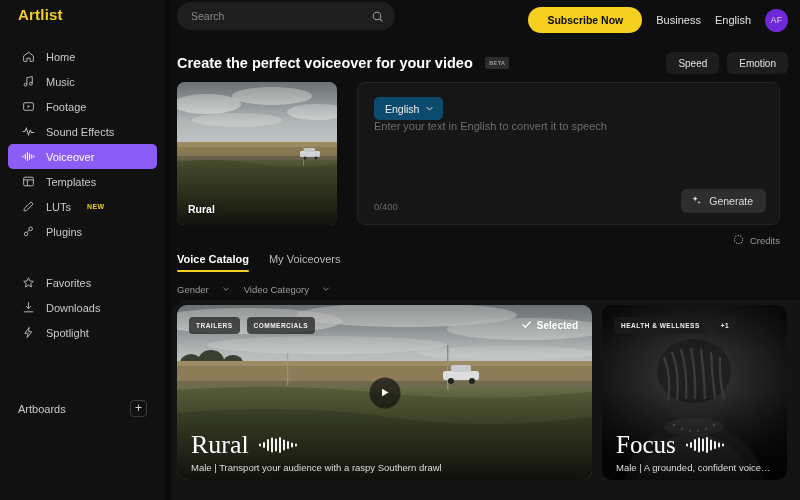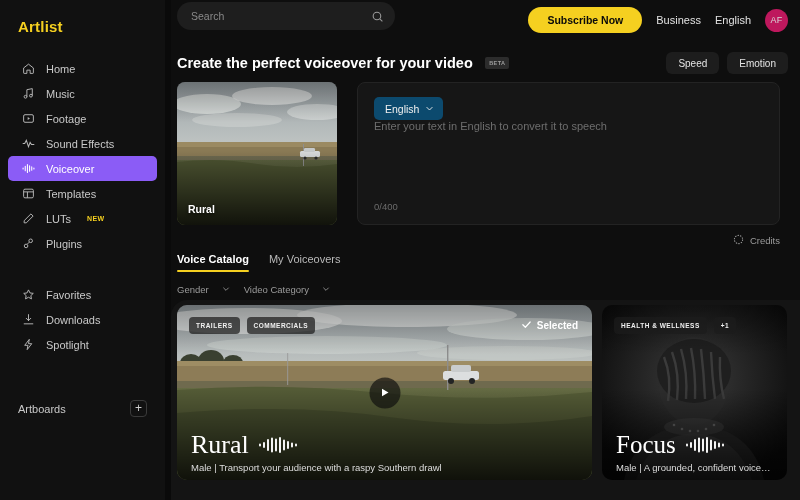--- a/index.html
+++ b/index.html
@@ -10,21 +10,20 @@
     overflow: hidden;
   }
   .app { display: flex; width: 800px; height: 500px; position: relative; }
 
   
   .sidebar {
     width: 165px; height: 500px;
     background: #111111;
     flex: 0 0 165px;
     position: relative;
-    padding-top: 12px;
   }
   .brand {
     color: #f5d020; font-size: 15px; font-weight: bold;
     letter-spacing: .2px; padding: 6px 0 0 18px; height: 26px;
   }
   .nav { margin-top: 18px; }
   .nav-item {
     display: flex; align-items: center; gap: 11px;
     height: 25px; margin: 0 8px 0 8px; padding-left: 14px;
     border-radius: 5px; color: #c9c9c9; font-size: 11px;
@@ -91,21 +90,21 @@
   .top-right {
     margin-left: auto; display:flex; align-items:center; gap: 14px;
   }
   .subscribe {
     background: #f5d020; color:#0a0a0a; border:none; cursor:pointer;
     font-size: 10.5px; font-weight: bold; border-radius: 14px;
     height: 26px; padding: 0 19px; font-family:"Liberation Sans",sans-serif;
   }
   .top-link { color:#e2e2e2; font-size: 11px; cursor:pointer; }
   .avatar {
-    width: 23px; height: 23px; border-radius: 50%; background:#be185d;
+    width: 23px; height: 23px; border-radius: 50%; background:#6d28d9;
     color:#d8d8d8; font-size: 9px; display:flex; align-items:center;
     justify-content:center; cursor:pointer; letter-spacing:.3px;
   }
 
   
   .section-head {
     position:relative; z-index:3; display:flex; align-items:center;
     padding: 12px 12px 0 12px; height: 34px;
   }
   .section-title { color:#ffffff; font-size:14.5px; font-weight:bold; }
@@ -435,20 +434,29 @@
         <button class="lang-btn">
           <span>English</span>
           <span>
             <svg width="9" height="9" viewBox="0 0 24 24" fill="none" stroke="currentColor" stroke-width="2.4" stroke-linecap="round">
                 <path d="M5 9l7 7 7-7"></path>
               </svg>
           </span>
         </button>
         <div class="tts-placeholder">Enter your text in English to convert it to speech</div>
         <span class="counter">0/400</span>
+        <button class="generate">
+          <span>
+            <svg width="11" height="11" viewBox="0 0 24 24" fill="currentColor">
+                <path d="M9 2l1.6 4.4L15 8l-4.4 1.6L9 14l-1.6-4.4L3 8l4.4-1.6z"></path>
+                <path d="M17.5 13l.9 2.4 2.6.9-2.6.9-.9 2.4-.9-2.4-2.6-.9 2.6-.9z"></path>
+              </svg>
+          </span>
+          <span>Generate</span>
+        </button>
       </div>
     </div>
 
     <div class="credits-row">
       <span class="credits">
         <span>
           <svg width="11" height="11" viewBox="0 0 24 24" fill="none" stroke="currentColor" stroke-width="2.2" stroke-dasharray="3 2.6">
               <circle cx="12" cy="12" r="9"></circle>
             </svg>
         </span>

